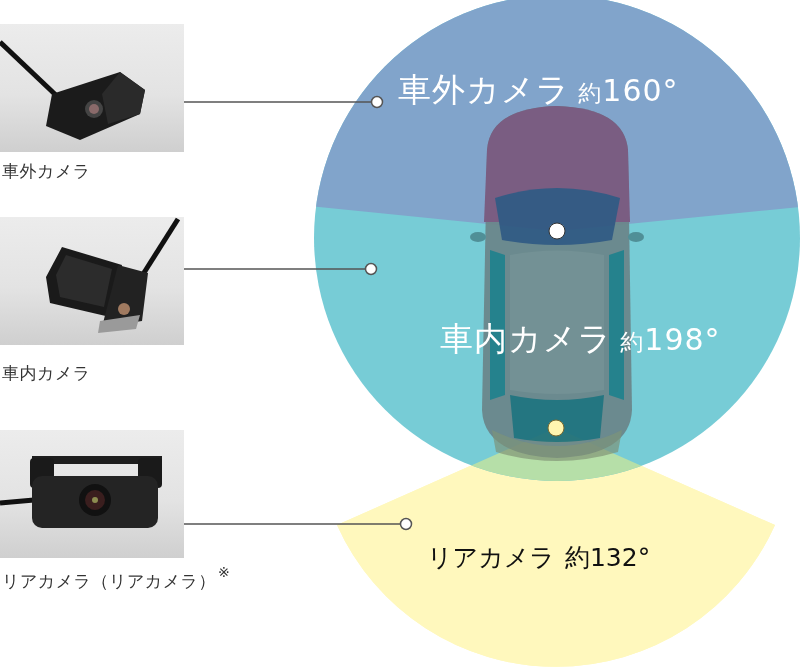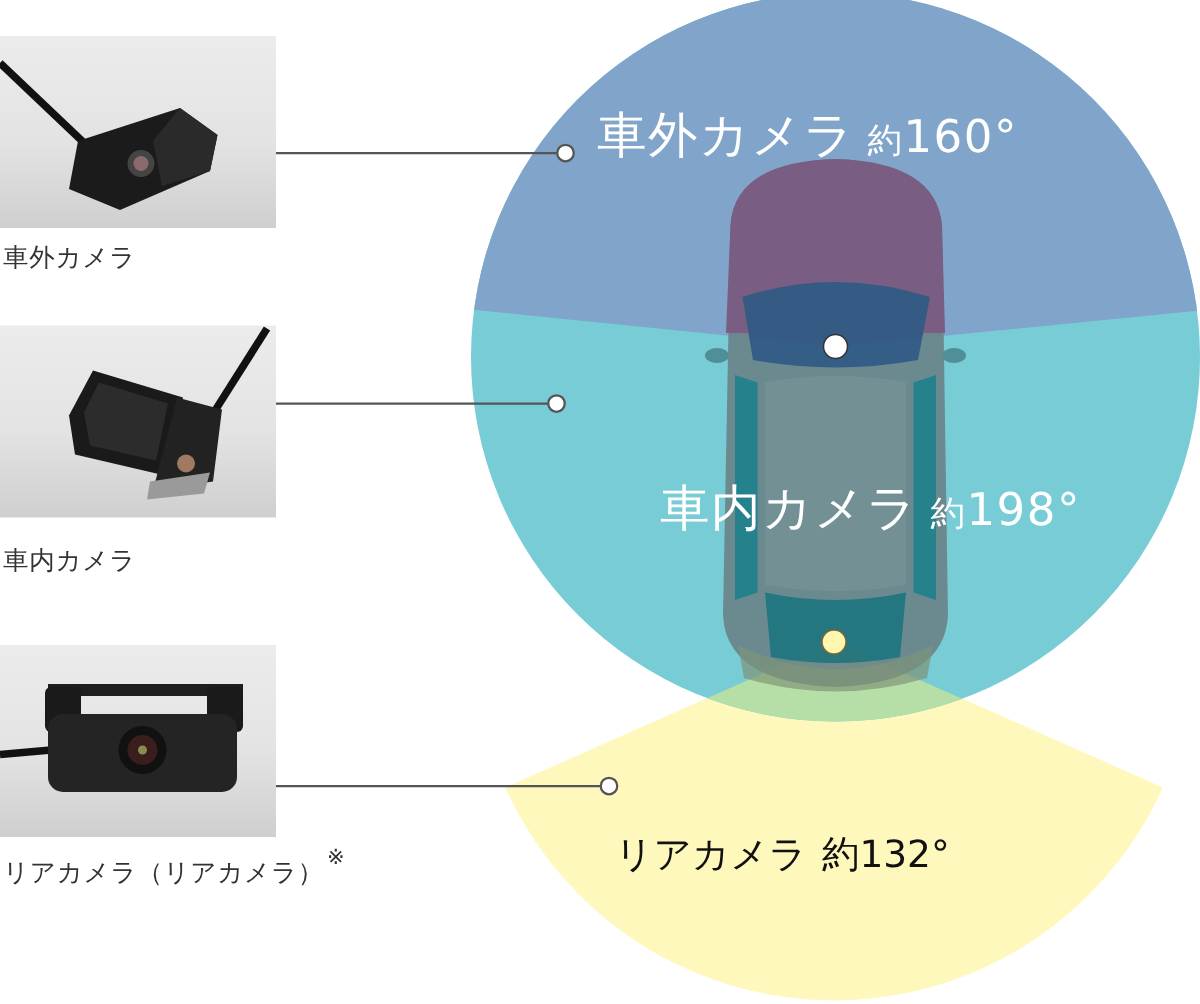--- a/index.html
+++ b/index.html
@@ -114,17 +114,17 @@
   </div>
 
   <div class="zone-label big" style="left:398px;top:68px;">
     <span>車外カメラ</span><span class="approx">約</span><span class="deg">160°</span>
   </div>
 
   <div class="zone-label big" style="left:397px;top:317px;margin-left:43px;">
     <span>車内カメラ</span><span class="approx">約</span><span class="deg">198°</span>
   </div>
 
-  <div class="zone-label rear" style="left:410px;top:541px;margin-top:12px;">
+  <div class="zone-label rear" style="left:427px;top:541px;">
     <span>リアカメラ</span><span class="approx">約</span><span>132°</span>
   </div>
 
 </div>
 
 </body></html>

